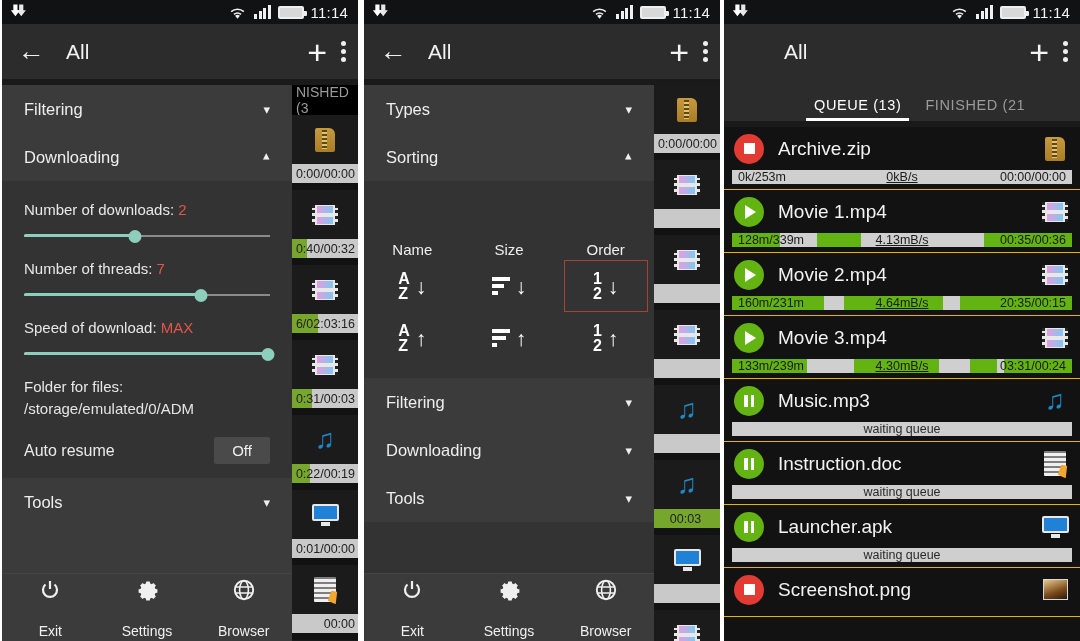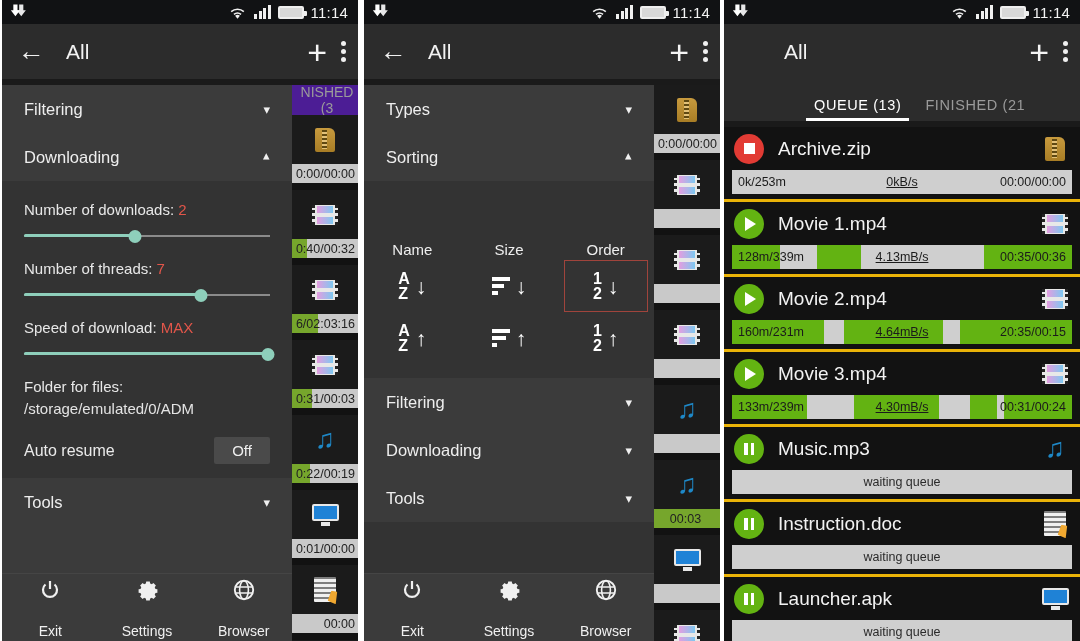--- a/index.html
+++ b/index.html
@@ -133,51 +133,51 @@
   
   .bottomnav {
     height: 68px; background: #3b3b3b;
     display:flex; align-items:center; border-top: 1px solid #454545;
   }
   .bn-item { flex:1; display:flex; flex-direction:column; align-items:center; gap:20px; color:#f0f0f0; }
   .bn-item .lab { font-size: 14px; }
   .bn-ico { height: 26px; display:flex; align-items:center; }
 
   
-  .bglist { position:absolute; top:85px; left:290px; right:0; bottom:0; background:#4c1d95; overflow:hidden;text-align:center; }
+  .bglist { position:absolute; top:85px; left:290px; right:0; bottom:0; background:#000000; overflow:hidden; }
   .bg-tabhdr { height:30px; color:#9a9a9a; font-size:14px; padding-left:4px; display:flex; align-items:center; }
   .bg-row { position:relative; }
   .bg-thumb { height:49px; display:flex; align-items:center; justify-content:center; background:#1b1b1b; }
   .bg-bar { height:19px; background:#c9c9c9; color:#222; font-size:12.5px;
             display:flex; align-items:center; justify-content:flex-end; padding-right:3px; position:relative; overflow:hidden; }
   .bg-bar .gf { position:absolute; top:0; bottom:0; left:0; background:#76a62c; }
   .bg-bar span { position:relative; z-index:2; }
   .bg-bar.full { background:#76a62c; justify-content:center; }
   .bg-sep { height:7px; background:#121212; }
 
   
   .tabs { height:42px; background:#2c2c2c; display:flex; align-items:flex-end; padding-left:78px; }
   .tab { font-size:14.5px; letter-spacing:.6px; padding: 0 12px 8px 12px; color:#9a9a9a; position:relative; white-space:nowrap; }
   .tab.active { color:#fff; }
   .tab.active:after { content:""; position:absolute; left:4px; right:4px; bottom:0; height:3px; background:#fff; }
   .qlist { position:absolute; top:127px; left:0; right:0; bottom:0; background:#121212; overflow:hidden; }
-  .qrow { border-bottom: 3px solid #eab308; padding: 0 0 5px 0; }
+  .qrow { border-bottom: 1px solid #eab308; padding: 0 0 5px 0; }
   .qrow-top { display:flex; align-items:center; height:43px; padding: 0 10px 0 10px; }
   .q-state { width:30px; height:30px; border-radius:50%; display:flex; align-items:center; justify-content:center; flex:0 0 auto; }
   .q-state.stop { background:#e23b34; }
   .q-state.play { background:#63b312; }
   .q-state.pause { background:#63b312; }
   .sq { width:11px; height:11px; background:#fff; }
   .tri { width:0;height:0;border-left:11px solid #fff;border-top:7px solid transparent;border-bottom:7px solid transparent; margin-left:3px;}
   .pz { display:flex; gap:3px; }
   .pz i { display:block; width:3.5px; height:12px; background:#fff; }
   .q-name { flex:1; color:#f2f2f2; font-size:19px; margin-left:14px; white-space:nowrap; overflow:hidden; }
   .q-type { width:30px; height:30px; display:flex; align-items:center; justify-content:center; flex:0 0 auto; }
   .qbar {
-    margin: 0 8px; height:24px; background:#cfcfcf; position:relative; overflow:hidden;
+    margin: 0 8px; height:14px; background:#cfcfcf; position:relative; overflow:hidden;
     display:flex; align-items:center;
   }
   .qbar .seg { position:absolute; top:0; bottom:0; background:#63b312; }
   .qbar .txt { position:relative; z-index:2; width:100%; display:flex; justify-content:space-between;
                padding: 0 6px; font-size:12.5px; color:#1b1b1b; }
   .qbar .txt .mid { position:absolute; left:50%; transform:translateX(-50%);text-decoration:underline; }
   .qbar.waiting { }
   .qbar .wait { position:relative; z-index:2; width:100%; text-align:center; font-size:12.5px; color:#2a2a2a; }
   .ft-zip { width:20px; height:24px; background:linear-gradient(#c79a3e,#a87d25); border-radius:2px 6px 2px 2px; position:relative; }
   .ft-zip:after{content:""; position:absolute; left:7px; top:2px; width:5px; height:19px;
@@ -780,21 +780,21 @@
             </span>
           </div>
           <div class="qbar">
             <span class="seg" style="left:0%;width:22%"></span>
             <span class="seg" style="left:36%;width:25%"></span>
             <span class="seg" style="left:70%;width:8%"></span>
             <span class="seg" style="left:80%;width:20%"></span>
             <span class="txt">
               <span>133m/239m</span>
               <span class="mid">4.30mB/s</span>
-              <span>00:31/00:24</span>
+              <span>03:31/00:24</span>
             </span>
           </div>
         </div>
         <div class="qrow">
           <div class="qrow-top">
             <span class="q-state pause">
               <span class="pz">
                 <i></i>
                 <i></i>
               </span>

